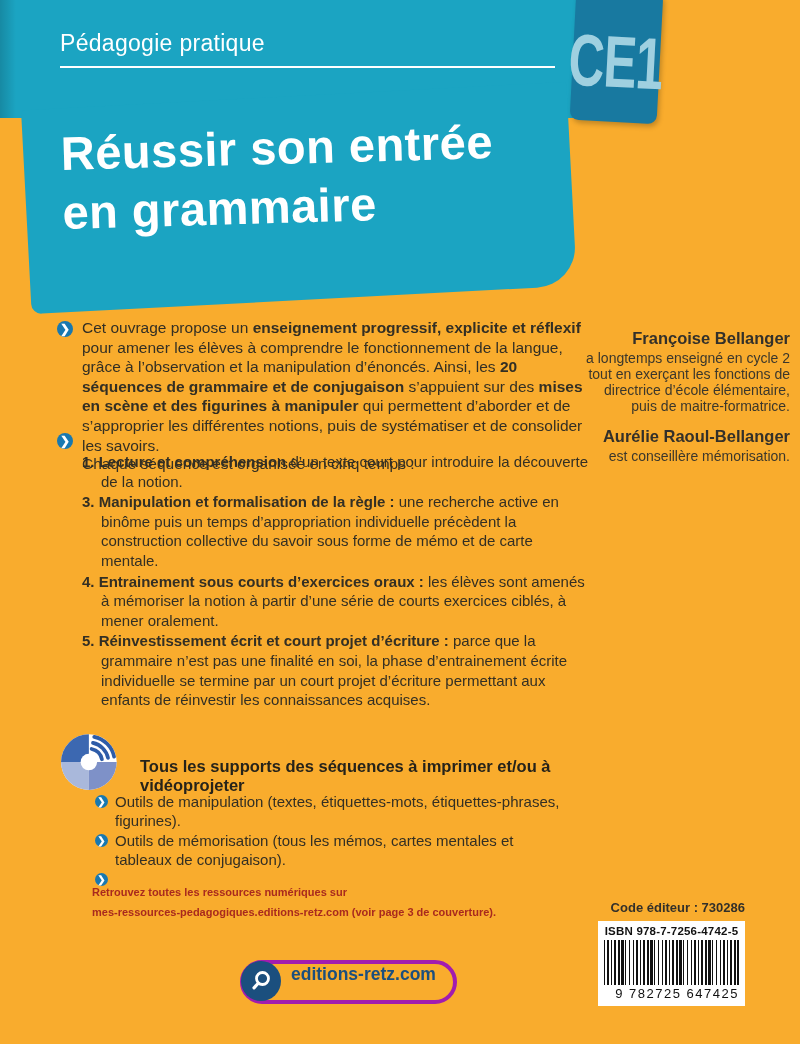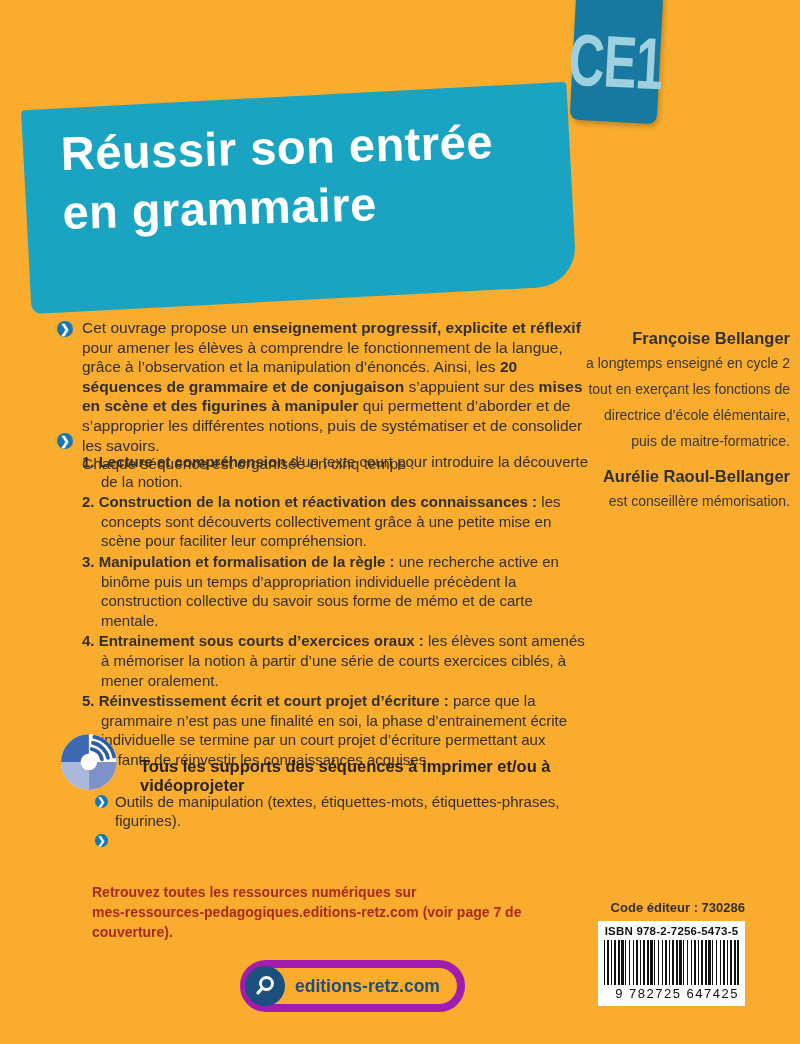--- a/index.html
+++ b/index.html
@@ -37,21 +37,21 @@
   }
   .ce1-badge span{
     color:#9FD0E0; font-size:54px; font-weight:700; letter-spacing:-1px;
     transform:scale(.92,1.35) translateY(4px);
   }
   
   .authors{
     position:absolute; left:585px; top:318px; width:205px; text-align:right;margin-top:11px;
   }
   .author-name{font-size:16.5px; font-weight:700; margin-bottom:2px; color:#33302A;}
-  .author-bio{font-size:14px; line-height:26px; margin-bottom:13px; color:#3B372C;}
+  .author-bio{font-size:14px; line-height:16px; margin-bottom:13px; color:#3B372C;}
   
   .chevron-bullet{
     position:absolute; width:16px; height:16px; border-radius:50%;
     background:#1878B0; color:#fff; font-size:12px; font-weight:700;
     display:flex; align-items:center; justify-content:center; line-height:1;
   }
   .body-par{
     position:absolute; left:82px; width:507px;
     font-size:15.5px; line-height:19.6px; color:#332F24;
   }
@@ -68,27 +68,27 @@
   .res-list{position:absolute; left:95px; top:792px; width:478px;
     font-size:15px; line-height:19px; color:#332F24;}
   .res-item{position:relative; padding-left:20px; margin-bottom:1px;}
   .mini-bullet{
     position:absolute; left:0; top:3px; width:13px; height:13px; border-radius:50%;
     background:#1878B0; color:#fff; font-size:10px; font-weight:700;
     display:flex; align-items:center; justify-content:center; line-height:1;
   }
   .red-note{
     position:absolute; left:92px; top:882px; width:500px;
-    font-size:14px; font-weight:700; line-height:20px; color:#A92A1E;
+    font-size:11px; font-weight:700; line-height:20px; color:#A92A1E;
   }
   
   .site-pill{
     position:absolute; left:240px; top:960px; height:36px;
-    display:inline-flex; align-items:center;
-    border:8px solid #a21caf; border-radius:30px; padding-right:17px;
+    display:inline-flex; align-items:flex-start;
+    border:4px solid #a21caf; border-radius:30px; padding-right:17px;
     background:transparent; cursor:pointer;
   }
   .site-pill .mag-circle{
     width:40px; height:40px; margin:-3px 0 -3px -3px; border-radius:50%;
     background:#1B4F7E; display:flex; align-items:center; justify-content:center;
   }
   .site-pill .label{margin-left:10px; font-size:17.5px; font-weight:700; color:#1B4F7E;}
   .code-editeur{
     position:absolute; left:598px; top:900px; width:147px; text-align:right;
     font-size:13px; font-weight:700; color:#33302A;
@@ -104,20 +104,23 @@
       #111 0 1.5px, #fff 1.5px 3px, #111 3px 5.5px, #fff 5.5px 7px,
       #111 7px 8px, #fff 8px 10.5px, #111 10.5px 12px, #fff 12px 14.5px);
   }
   .barcode-num{font-size:13px; color:#111; text-align:right; letter-spacing:1.5px; margin-top:1px;}
 </style>
 </head>
 <body>
 
 <div class="page">
 
+  <div class="banner">
+    <div class="series-label">Pédagogie pratique</div>
+  </div>
 
   <div class="title-block"></div>
   <div class="title-text">
     <div>Réussir son entrée</div>
     <div>en grammaire</div>
   </div>
 
   <div class="ce1-badge">
     <span>CE1</span>
   </div>
@@ -130,21 +133,20 @@
   </div>
 
   <span class="chevron-bullet" style="left:57px; top:321px;">❯</span>
   <div class="body-par" style="top:318px;"><span>Cet ouvrage propose un </span><span class="b">enseignement progressif, explicite et réflexif</span><span> pour amener les élèves à comprendre le fonctionnement de la langue, grâce à l’observation et la manipulation d’énoncés. Ainsi, les </span><span class="b">20 séquences de grammaire et de conjugaison</span><span> s’appuient sur des </span><span class="b">mises en scène et des figurines à manipuler</span><span> qui permettent d’aborder et de s’approprier les différentes notions, puis de systématiser et de consolider les savoirs.</span></div>
 
   <span class="chevron-bullet" style="left:57px; top:433px;">❯</span>
   <div class="body-par" style="top:430px;margin-top:24px;">Chaque séquence est organisée en cinq temps :</div>
 
   <div class="steps">
     <div class="step"><span class="b">1. </span><span class="b">Lecture et compréhension</span><span> d’un texte court pour introduire la découverte de la notion.</span></div>
-    <div class="step"><span class="b">2. </span><span class="b">Construction de la notion et réactivation des connaissances :</span><span> les concepts sont découverts collectivement grâce à une petite mise en scène pour faciliter leur compréhension.</span></div>
     <div class="step"><span class="b">3. </span><span class="b">Manipulation et formalisation de la règle :</span><span> une recherche active en binôme puis un temps d’appropriation individuelle précèdent la construction collective du savoir sous forme de mémo et de carte mentale.</span></div>
     <div class="step"><span class="b">4. </span><span class="b">Entrainement sous courts d’exercices oraux :</span><span> les élèves sont amenés à mémoriser la notion à partir d’une série de courts exercices ciblés, à mener oralement.</span></div>
     <div class="step"><span class="b">5. </span><span class="b">Réinvestissement écrit et court projet d’écriture :</span><span> parce que la grammaire n’est pas une finalité en soi, la phase d’entrainement écrite individuelle se termine par un court projet d’écriture permettant aux enfants de réinvestir les connaissances acquises.</span></div>
   </div>
 
   <div class="disc-icon">
     <svg width="68" height="68" viewBox="0 0 66 66">
       <circle cx="28" cy="35" r="27" fill="#ffffff"></circle>
       <path d="M28 35 L28 8 A27 27 0 0 0 1 35 Z" fill="#3C68B1"></path>
       <path d="M28 35 L1 35 A27 27 0 0 0 28 62 Z" fill="#A9B8DB"></path>
@@ -159,42 +161,43 @@
   </div>
   <div class="res-heading">Tous les supports des séquences à imprimer et/ou à vidéoprojeter</div>
 
   <div class="res-list">
     <div class="res-item">
       <span class="mini-bullet">❯</span>
       <span>Outils de manipulation (textes, étiquettes-mots, étiquettes-phrases, figurines).</span>
     </div>
     <div class="res-item">
       <span class="mini-bullet">❯</span>
+      <span>Outils de mémorisation (tous les mémos, cartes mentales et tableaux de conjugaison).</span>
     </div>
     <div class="res-item">
       <span class="mini-bullet">❯</span>
     </div>
   </div>
 
   <div class="red-note">
     <div>Retrouvez toutes les ressources numériques sur</div>
-    <div>mes-ressources-pedagogiques.editions-retz.com (voir page 7 de couverture).</div>
+    <div>mes-ressources-pedagogiques.editions-retz.com (voir page 3 de couverture).</div>
   </div>
 
   <div class="site-pill">
     <span class="mag-circle">
       <svg width="24" height="24" viewBox="0 0 24 24">
         <circle cx="13.5" cy="9.5" r="6" fill="none" stroke="#ffffff" stroke-width="2.8"></circle>
         <line x1="9" y1="14.5" x2="5" y2="18.8" stroke="#ffffff" stroke-width="3.2" stroke-linecap="round"></line>
       </svg>
     </span>
     <span class="label">editions-retz.com</span>
   </div>
 
   <div class="code-editeur">Code éditeur : 730286</div>
 
   <div class="isbn-box">
-    <div class="isbn-text">ISBN 978-2-7256-5473-5</div>
+    <div class="isbn-text">ISBN 978-7-7256-4742-5</div>
     <div class="barcode"></div>
     <div class="barcode-num">9 782725 647425</div>
   </div>
 
 </div>
 
 </body></html>

